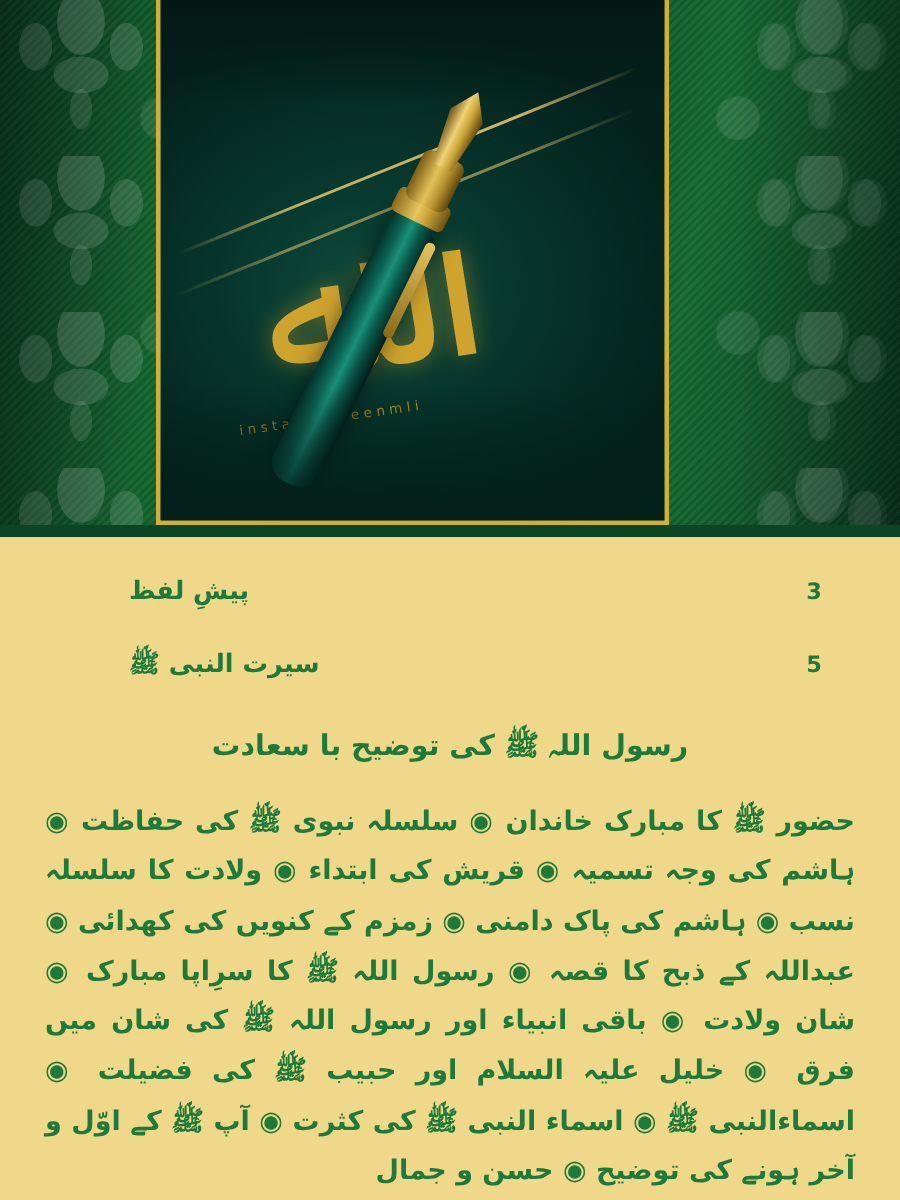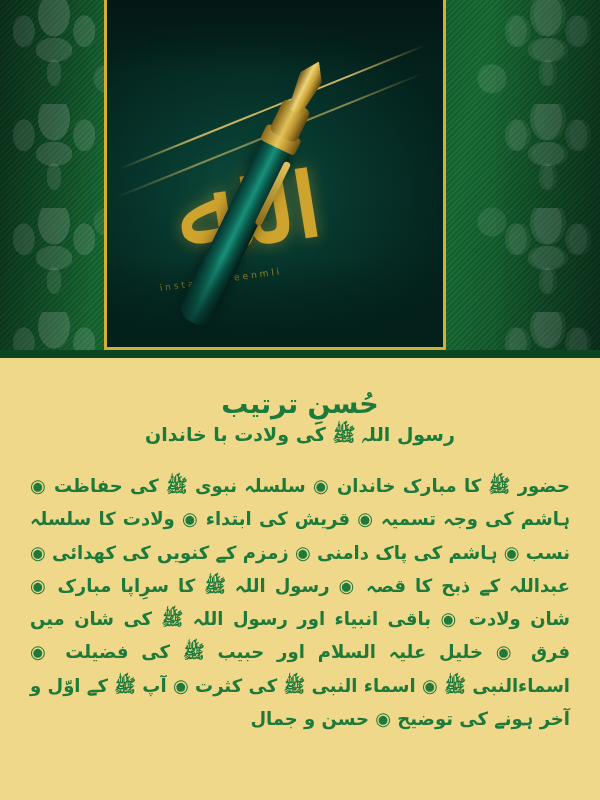--- a/index.html
+++ b/index.html
@@ -288,20 +288,32 @@
 
       <div class="photo-dark-bottom"></div>
     </div>
 
     <div class="gold-hline"></div>
     <div class="banner-bottom-bar"></div>
   </div>
 
   <div class="content">
 
-    <h1 class="doc-title">حُسنِ ترتیب</h1>
-
-
-    <h2 class="section-heading">رسول اللہ ﷺ کی ولادت با خاندان</h2>
+
+    <div class="toc">
+
+      <div class="toc-row">
+        <span class="toc-label">پیشِ لفظ</span>
+        <span class="toc-page">3</span>
+      </div>
+
+      <div class="toc-row">
+        <span class="toc-label">سیرت النبی ﷺ</span>
+        <span class="toc-page">5</span>
+      </div>
+
+    </div>
+
+    <h2 class="section-heading">رسول اللہ ﷺ کی توضیح با سعادت</h2>
     <p class="section-body">حضور ﷺ کا مبارک خاندان ◉ سلسلہ نبوی ﷺ کی حفاظت ◉ ہاشم کی وجہ تسمیہ ◉ قریش کی ابتداء ◉ ولادت کا سلسلہ نسب ◉ ہاشم کی پاک دامنی ◉ زمزم کے کنویں کی کھدائی ◉ عبداللہ کے ذبح کا قصہ ◉ رسول اللہ ﷺ کا سرِاپا مبارک ◉ شان ولادت ◉ باقی انبیاء اور رسول اللہ ﷺ کی شان میں فرق ◉ خلیل علیہ السلام اور حبیب ﷺ کی فضیلت ◉ اسماءالنبی ﷺ ◉ اسماء النبی ﷺ کی کثرت ◉ آپ ﷺ کے اوّل و آخر ہونے کی توضیح ◉ حسن و جمال</p>
 
   </div>
 </div>
 
 </body></html>

